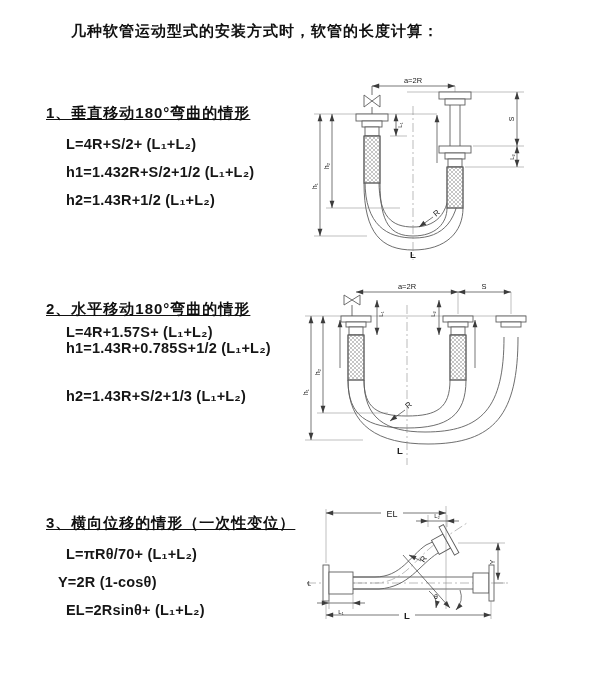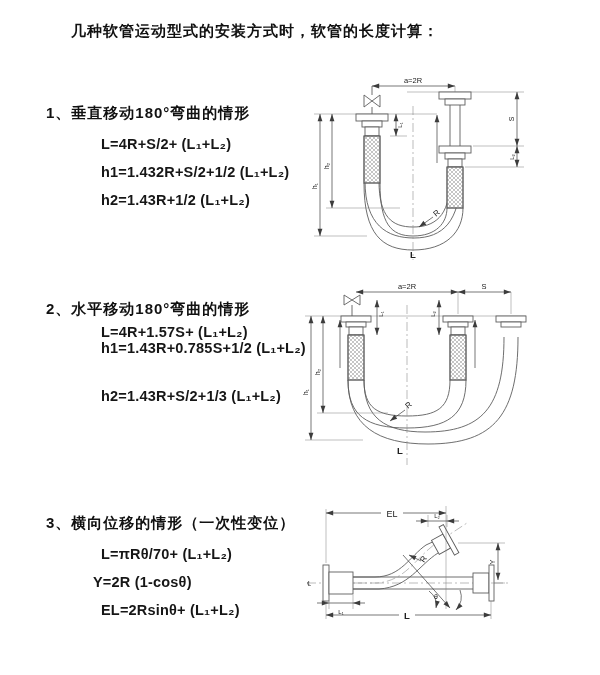--- a/index.html
+++ b/index.html
@@ -4,22 +4,22 @@
 <style>
   html,body{margin:0;padding:0;}
   body{
     width:600px;height:675px;position:relative;background:#ffffff;
     font-family:"Liberation Sans",sans-serif;color:#141414;overflow:hidden;
   }
   .doc-title{
     position:absolute;left:31px;top:22px;font-size:15px;font-weight:bold;
     letter-spacing:1px;color:#111;margin-left:40px;
   }
-  .sec-head{position:absolute;font-size:15px;font-weight:bold;letter-spacing:1px;color:#111;}
-  .formula{position:absolute;font-size:14.5px;font-weight:600;letter-spacing:.2px;color:#161616;margin-left:35px;}
+  .sec-head{position:absolute;font-size:15px;font-weight:bold;letter-spacing:1px;color:#111;text-decoration:underline;}
+  .formula{position:absolute;font-size:14.5px;font-weight:600;letter-spacing:.2px;color:#161616;}
   .diag{position:absolute;}
   svg text{font-family:"Liberation Sans",sans-serif;fill:#202020;}
   .d-stroke{stroke:#5d5d5d;stroke-width:.9;fill:none;}
   .d-fill{fill:#ffffff;stroke:#5d5d5d;stroke-width:.9;}
   .d-dim{stroke:#3c3c3c;stroke-width:.7;fill:none;}
   .d-thin{stroke:#7d7d7d;stroke-width:.5;fill:none;}
   .d-cl{stroke:#8d8d8d;stroke-width:.6;fill:none;stroke-dasharray:9 3 2 3;}
 </style>
 </head>
 <body>

